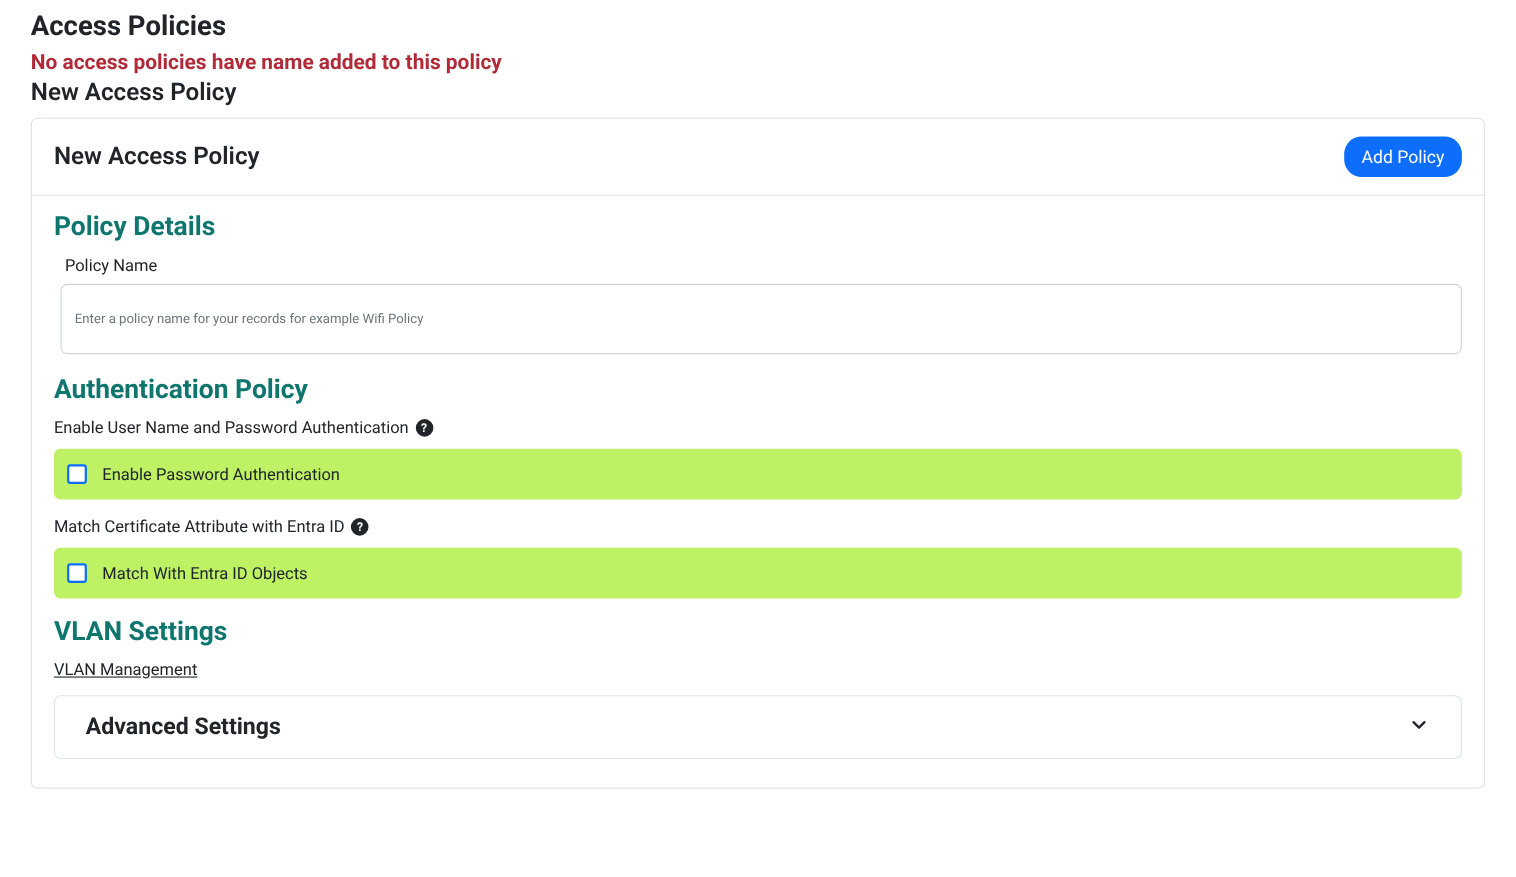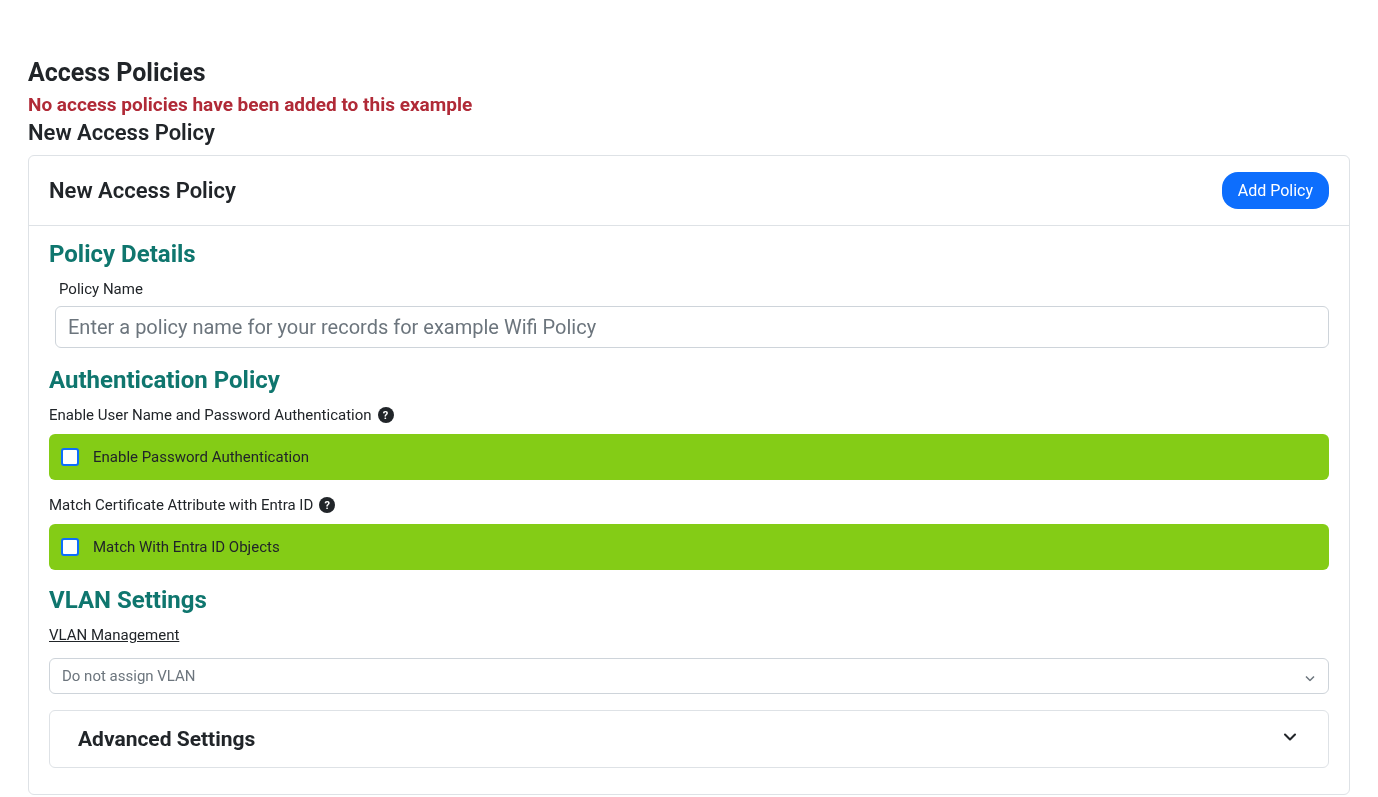--- a/index.html
+++ b/index.html
@@ -11,21 +11,20 @@
       font-family: "Segoe UI", -apple-system, BlinkMacSystemFont, Roboto, "Helvetica Neue", Arial, sans-serif;
       background: #ffffff;
       color: #212529;
       padding: 10px 28px;
     }
     .page-title {
       font-size: 25px;
       font-weight: 700;
       color: #212529;
       margin-bottom: 6px;
-      margin-top: 48px;
     }
     .warning-text {
       font-size: 19px;
       font-weight: 700;
       color: #b02a37;
       margin-bottom: 4px;
     }
     .subtitle {
       font-size: 22px;
       font-weight: 600;
@@ -70,24 +69,24 @@
     }
     .form-label {
       display: block;
       font-size: 15px;
       color: #212529;
       margin-bottom: 8px;
       margin-left: 10px;
     }
     .form-input {
       width: 100%;
-      padding: 8px 12px;
+      padding: 24px 12px;
       border: 1px solid #ced4da;
       border-radius: 6px;
-      font-size: 20px;
+      font-size: 12px;
       font-family: inherit;
       color: #212529;
       margin-bottom: 18px;
       margin-left: 6px;
       width: calc(100% - 6px);
     }
     .form-input::placeholder {
       color: #6c757d;
     }
     .field-label-row {
@@ -104,21 +103,21 @@
       width: 16px;
       height: 16px;
       background: #212529;
       color: #ffffff;
       border-radius: 50%;
       font-size: 11px;
       font-weight: 700;
       cursor: pointer;
     }
     .checkbox-box {
-      background: #84cc16;
+      background: #bef264;
       border-radius: 6px;
       padding: 14px 12px;
       display: flex;
       align-items: center;
       gap: 14px;
       margin-bottom: 16px;
     }
     .checkbox-square {
       width: 18px;
       height: 18px;
@@ -178,21 +177,21 @@
     }
     .mb-14 {
       margin-bottom: 14px;
       text-decoration: underline;
     }
   </style>
 </head>
 <body>
 
 <h1 class="page-title">Access Policies</h1>
-<div class="warning-text">No access policies have been added to this example</div>
+<div class="warning-text">No access policies have name added to this policy</div>
 <div class="subtitle">New Access Policy</div>
 
 <div class="card">
 
   <div class="card-header">
     <div class="card-header-title">New Access Policy</div>
     <button class="btn-primary">Add Policy</button>
   </div>
 
   <div class="card-body">
@@ -220,30 +219,20 @@
     </div>
     <div class="checkbox-box">
       <div class="checkbox-square"></div>
       <span class="checkbox-label">Match With Entra ID Objects</span>
     </div>
 
     
     <h2 class="section-heading">VLAN Settings</h2>
     <div class="field-label-row mb-14">
       <span>VLAN Management</span>
-    </div>
-    <div class="select-wrapper">
-      <select class="form-select">
-        <option>Do not assign VLAN</option>
-      </select>
-      <span class="select-caret">
-        <svg width="10" height="6" viewBox="0 0 10 6" fill="none">
-          <path d="M1 1 L5 5 L9 1" stroke="#6c757d" stroke-width="1.5" fill="none"></path>
-        </svg>
-      </span>
     </div>
 
     
     <div class="collapsible">
       <span class="collapsible-title">Advanced Settings</span>
       <span>
         <svg class="chevron-down" viewBox="0 0 24 24" fill="none">
           <path d="M6 9 L12 15 L18 9" stroke="#212529" stroke-width="2.5" stroke-linecap="round" stroke-linejoin="round"></path>
         </svg>
       </span>

